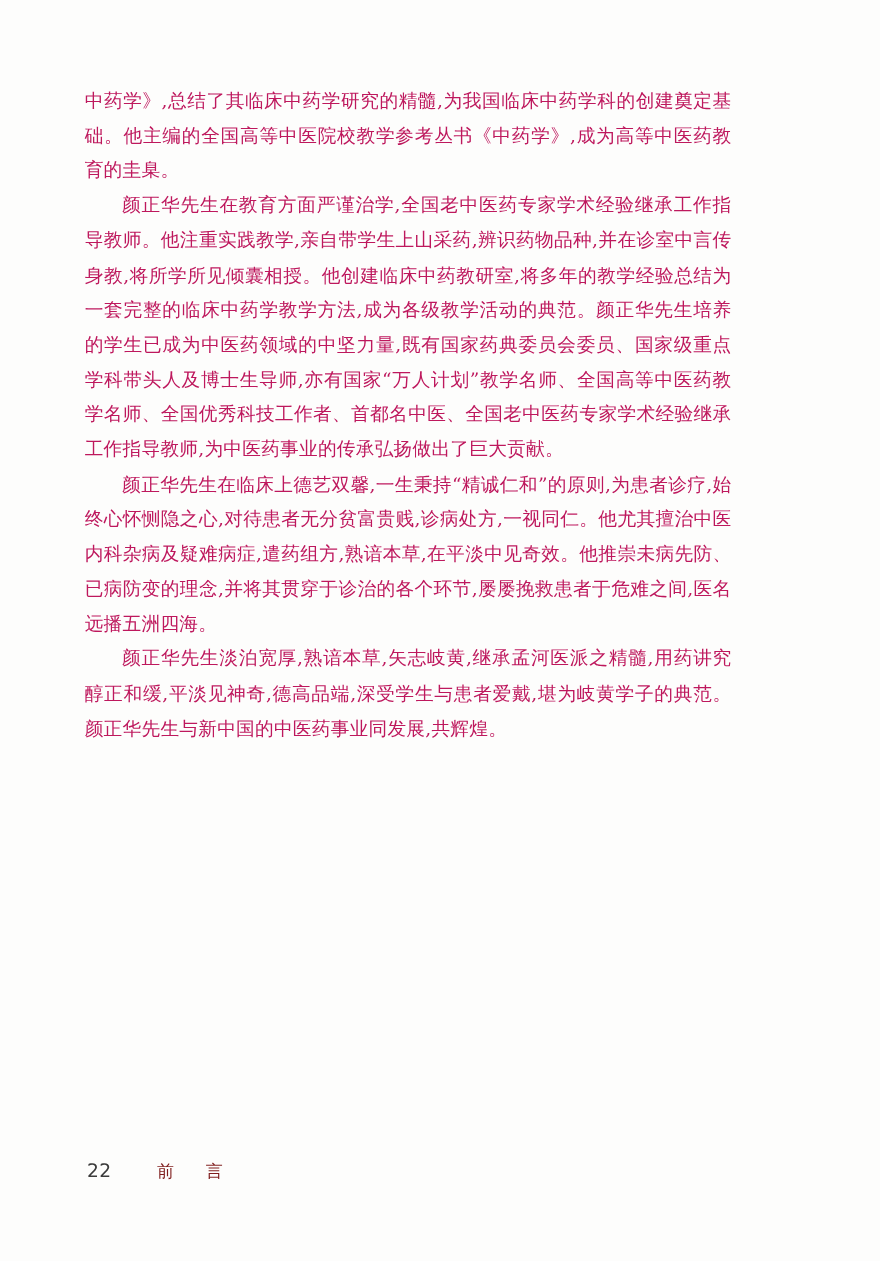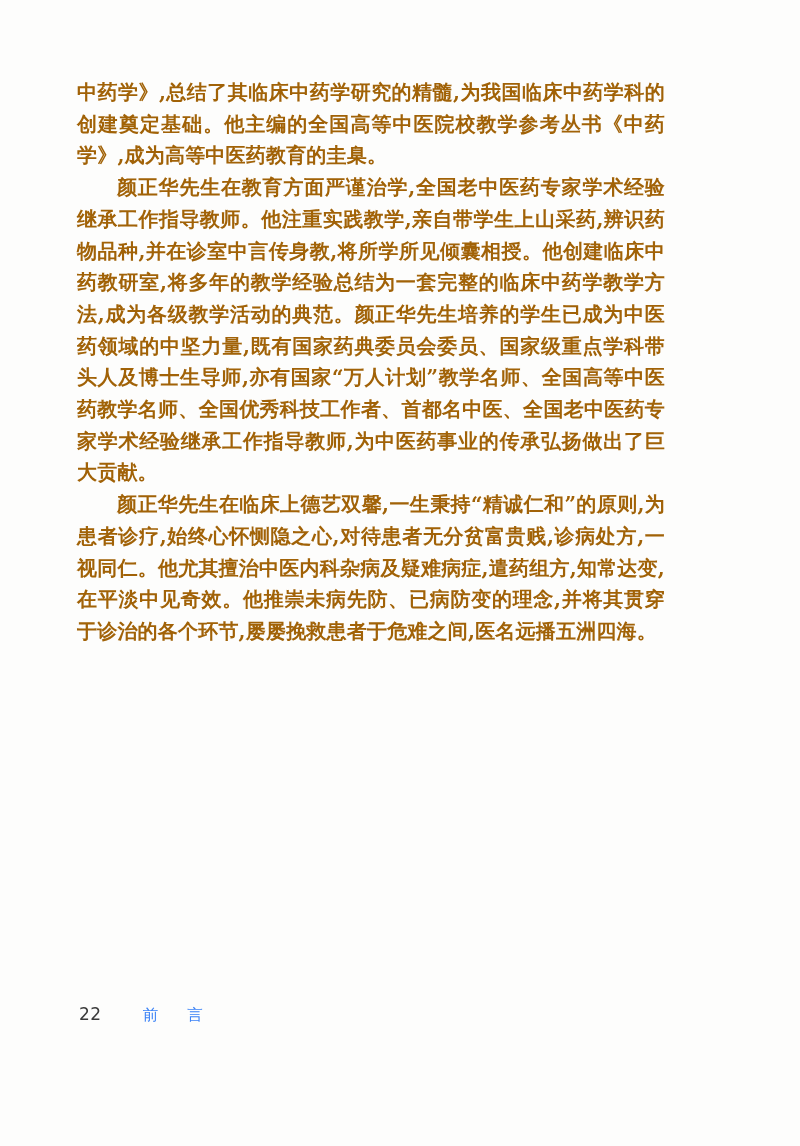--- a/index.html
+++ b/index.html
@@ -17,66 +17,66 @@
     position: absolute;
     inset: 0;
     background: #fdfdfc;
     overflow: hidden;
   }
   .text-block {
     position: absolute;
     left: 77px;
     top: 77px;
     width: 588px;
-    color: #a16207;
-    font-size: 20px;
+    color: #be185d;
+    font-size: 17px;
     line-height: 31.7px;
     text-align: justify;
     letter-spacing: 0.2px;
-    font-weight: bold;
   }
   .text-block p {
     margin: 0;
     padding: 0;
   }
   .text-block p.indent {
     text-indent: 2em;
   }
   .footer {
     position: absolute;
     left: 79px;
-    top: 1004px;
+    top: 1055px;
     width: 640px;
     display: flex;
     align-items: baseline;
   }
   .page-num {
     font-family: "DejaVu Sans", "Liberation Sans", sans-serif;
     font-size: 17px;
     font-weight: 500;
     color: #3b3b3b;
     letter-spacing: 0.5px;
   }
   .section-title {
     margin-left: 41px;
     font-size: 15.5px;
-    color: #3b82f6;
+    color: #7f1d1d;
     letter-spacing: 29px;
     font-family: Liberation Serif, serif;
   }
 </style>
 </head>
 <body>
 
 <div class="page">
 
   <main class="text-block">
     <p>中药学》,总结了其临床中药学研究的精髓,为我国临床中药学科的创建奠定基础。他主编的全国高等中医院校教学参考丛书《中药学》,成为高等中医药教育的圭臬。</p>
     <p class="indent">颜正华先生在教育方面严谨治学,全国老中医药专家学术经验继承工作指导教师。他注重实践教学,亲自带学生上山采药,辨识药物品种,并在诊室中言传身教,将所学所见倾囊相授。他创建临床中药教研室,将多年的教学经验总结为一套完整的临床中药学教学方法,成为各级教学活动的典范。颜正华先生培养的学生已成为中医药领域的中坚力量,既有国家药典委员会委员、国家级重点学科带头人及博士生导师,亦有国家“万人计划”教学名师、全国高等中医药教学名师、全国优秀科技工作者、首都名中医、全国老中医药专家学术经验继承工作指导教师,为中医药事业的传承弘扬做出了巨大贡献。</p>
-    <p class="indent">颜正华先生在临床上德艺双馨,一生秉持“精诚仁和”的原则,为患者诊疗,始终心怀恻隐之心,对待患者无分贫富贵贱,诊病处方,一视同仁。他尤其擅治中医内科杂病及疑难病症,遣药组方,知常达变,在平淡中见奇效。他推崇未病先防、已病防变的理念,并将其贯穿于诊治的各个环节,屡屡挽救患者于危难之间,医名远播五洲四海。</p>
+    <p class="indent">颜正华先生在临床上德艺双馨,一生秉持“精诚仁和”的原则,为患者诊疗,始终心怀恻隐之心,对待患者无分贫富贵贱,诊病处方,一视同仁。他尤其擅治中医内科杂病及疑难病症,遣药组方,熟谙本草,在平淡中见奇效。他推崇未病先防、已病防变的理念,并将其贯穿于诊治的各个环节,屡屡挽救患者于危难之间,医名远播五洲四海。</p>
+    <p class="indent">颜正华先生淡泊宽厚,熟谙本草,矢志岐黄,继承孟河医派之精髓,用药讲究醇正和缓,平淡见神奇,德高品端,深受学生与患者爱戴,堪为岐黄学子的典范。颜正华先生与新中国的中医药事业同发展,共辉煌。</p>
   </main>
 
   <footer class="footer">
     <span class="page-num">22</span>
     <span class="section-title">前言</span>
   </footer>
 
 </div>
 
 </body></html>

